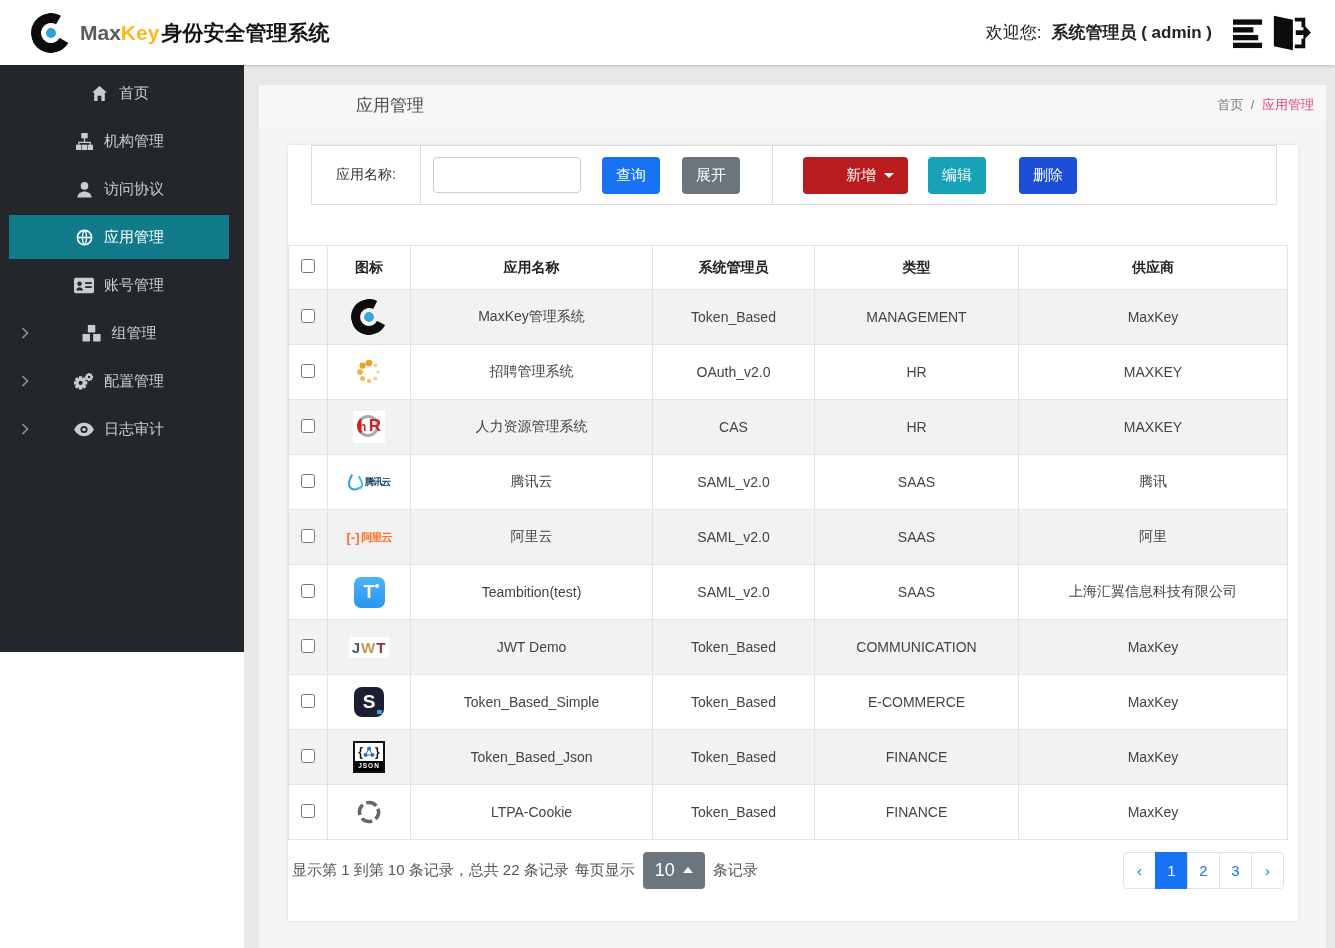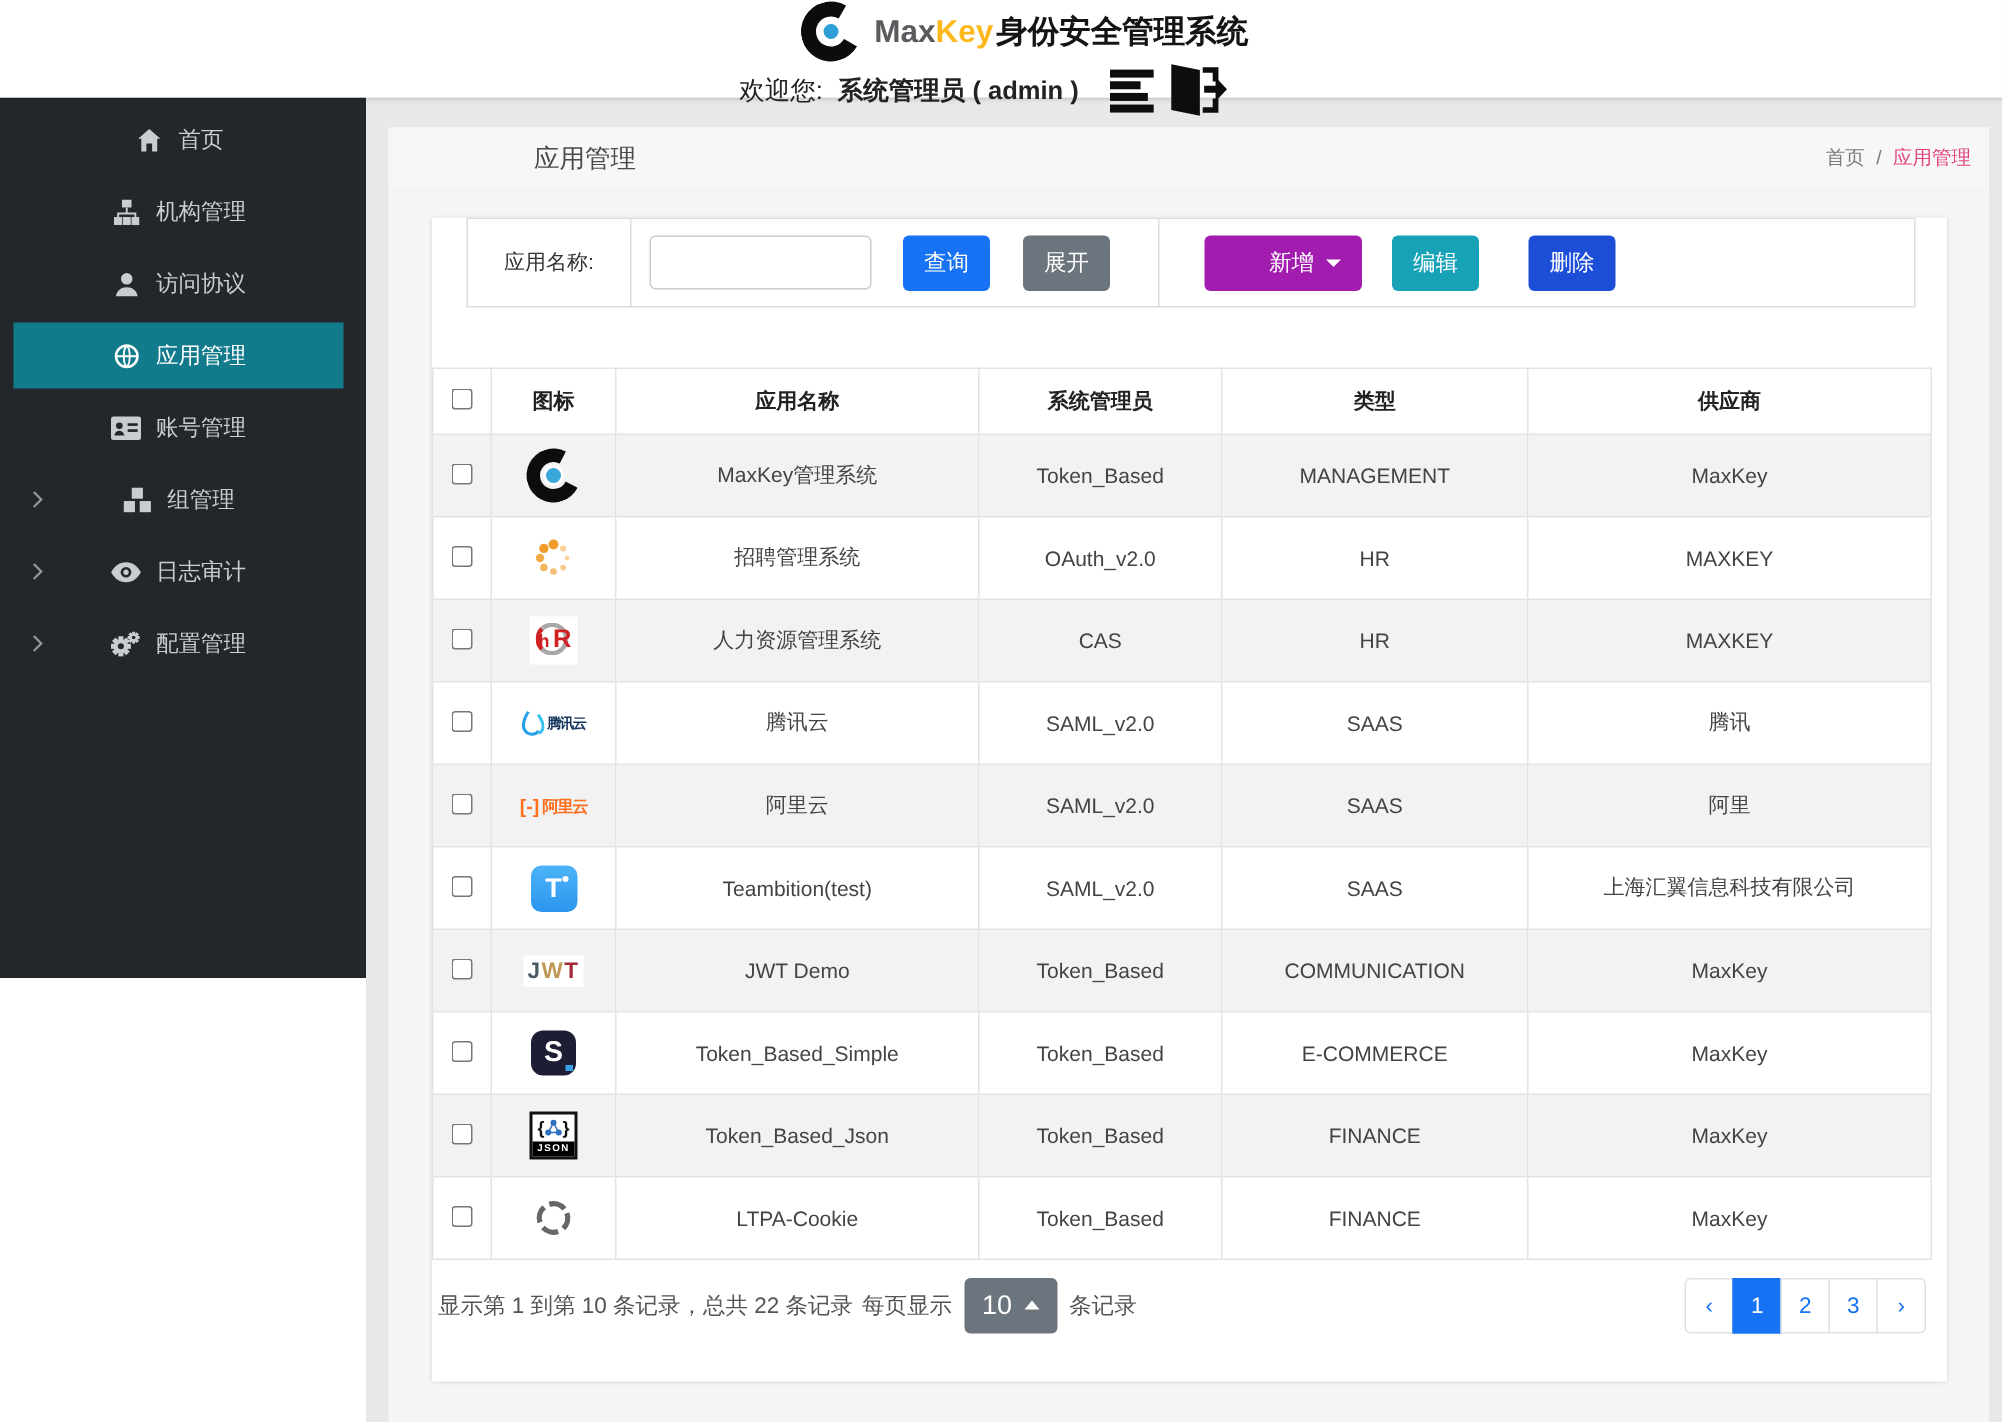--- a/index.html
+++ b/index.html
@@ -1,21 +1,21 @@
 <!DOCTYPE html>
 <html><head>
 <meta charset="utf-8">
 <style>
   * { margin:0; padding:0; box-sizing:border-box; }
   html,body { width:1335px; height:948px; font-family:"Liberation Sans","DejaVu Sans",sans-serif; background:#fff; }
   .app { position:relative; width:1335px; height:948px; overflow:hidden; background:#fff; }
 
   
   .topbar { position:absolute; left:0; top:0; width:1335px; height:65px; background:#fff; z-index:6;
-            display:flex; align-items:center; justify-content:space-between; box-shadow:0 1px 3px rgba(0,0,0,.18);flex-direction:column; }
+            display:flex; align-items:center; justify-content:space-between; box-shadow:0 1px 3px rgba(0,0,0,.18); }
   .brand { display:flex; align-items:center; padding-left:30px; gap:8px; cursor:pointer; }
   .brand-mark { position:relative; width:42px; height:42px; display:inline-block; }
   .brand-mark::before { content:""; position:absolute; inset:1px; border-radius:50%;
       border:10px solid #0c0c0c; border-right-color:transparent; transform:rotate(-15deg); }
   .brand-core { position:absolute; left:50%; top:50%; transform:translate(-50%,-50%); width:10px; height:10px;
       border-radius:50%; background:#ffd01f; border:5px solid #2f9fd8; box-shadow:0 0 0 2px #fff; }
   .t-max { color:#5a5b5e; font-weight:bold; font-size:21px; }
   .t-key { color:#ffb81c; font-weight:bold; font-size:21px; }
   .t-cn  { color:#141414; font-weight:bold; font-size:21px; margin-left:2px; }
   .top-right { display:flex; align-items:center; padding-right:24px; }
@@ -54,21 +54,21 @@
   
   .toolbar { margin:20px 0 0 23px; width:966px; height:60px; border:1px solid #dcdcdc;
              display:flex; align-items:stretch; font-size:14px; color:#333; background:#fff; }
   .tb-label-cell { width:109px; border-right:1px solid #dcdcdc; display:flex; align-items:center; justify-content:center; }
   .tb-rest { flex:1; display:flex; align-items:center; padding-left:12px; }
   .tb-input { width:148px; height:36px; border:1px solid #ccc; border-radius:4px; padding:0 8px; font-size:14px; font-family:inherit; }
   .btn { border:none; border-radius:4px; color:#fff; font-size:15px; padding:9px 14px; font-family:inherit; cursor:pointer; }
   .btn-blue  { background:#1773f3; margin-left:21px; }
   .btn-gray  { background:#6c757d; margin-left:22px; }
   .tb-divider{ width:1px; background:#dcdcdc; align-self:stretch; margin-left:32px; }
-  .btn-green { background:#a21caf; margin-left:30px; display:inline-flex; align-items:center;padding-left:43px; }
+  .btn-green { background:#b91c1c; margin-left:30px; display:inline-flex; align-items:center;padding-left:43px; }
   .btn-teal  { background:#17a2b8; margin-left:20px; }
   .btn-red   { background:#1d4ed8; margin-left:33px; }
   .caret-down{ width:0; height:0; border-left:5px solid transparent; border-right:5px solid transparent;
                border-top:5px solid #fff; margin-left:8px; display:inline-block; }
   .caret-up  { width:0; height:0; border-left:5px solid transparent; border-right:5px solid transparent;
                border-bottom:6px solid #fff; margin-left:8px; display:inline-block; }
 
   
   .grid { margin-top:40px; border-collapse:collapse; width:999px; font-size:14px; color:#444; table-layout:fixed;border-radius:18px; }
   .grid th, .grid td { border:1px solid #e3e3e3; text-align:center; vertical-align:middle; overflow:hidden; }
@@ -231,35 +231,20 @@
           </span>
           <span class="s-label">组管理</span>
         </li>
         <li class="side-item">
           <span class="chev">
             <svg width="8" height="12" viewBox="0 0 8 12">
               <path d="M1.5 1l5 5-5 5" fill="none" stroke-width="1.6"></path>
             </svg>
           </span>
           <span class="s-icon">
-            <svg viewBox="0 0 18 12">
-              <path d="M9 0C5 0 1.8 2.4.2 6 1.8 9.6 5 12 9 12s7.2-2.4 8.8-6C16.2 2.4 13 0 9 0z"></path>
-              <circle cx="9" cy="6" r="3.2" fill="#23262a"></circle>
-              <circle cx="9" cy="6" r="1.6"></circle>
-            </svg>
-          </span>
-          <span class="s-label">日志审计</span>
-        </li>
-        <li class="side-item">
-          <span class="chev">
-            <svg width="8" height="12" viewBox="0 0 8 12">
-              <path d="M1.5 1l5 5-5 5" fill="none" stroke-width="1.6"></path>
-            </svg>
-          </span>
-          <span class="s-icon">
             <svg viewBox="0 0 18 16">
               <g transform="translate(6.2,9.3)">
                 <rect x="-1.6" y="-6.3" width="3.2" height="12.6"></rect>
                 <rect x="-6.3" y="-1.6" width="12.6" height="3.2"></rect>
                 <g transform="rotate(45)">
                   <rect x="-1.6" y="-6.3" width="3.2" height="12.6"></rect>
                   <rect x="-6.3" y="-1.6" width="12.6" height="3.2"></rect>
                 </g>
                 <circle r="4.4"></circle>
                 <circle r="1.9" fill="#23262a"></circle>
@@ -271,20 +256,35 @@
                   <rect x="-1.6" y="-6.3" width="3.2" height="12.6"></rect>
                   <rect x="-6.3" y="-1.6" width="12.6" height="3.2"></rect>
                 </g>
                 <circle r="4.4"></circle>
                 <circle r="1.9" fill="#23262a"></circle>
               </g>
             </svg>
           </span>
           <span class="s-label">配置管理</span>
         </li>
+        <li class="side-item">
+          <span class="chev">
+            <svg width="8" height="12" viewBox="0 0 8 12">
+              <path d="M1.5 1l5 5-5 5" fill="none" stroke-width="1.6"></path>
+            </svg>
+          </span>
+          <span class="s-icon">
+            <svg viewBox="0 0 18 12">
+              <path d="M9 0C5 0 1.8 2.4.2 6 1.8 9.6 5 12 9 12s7.2-2.4 8.8-6C16.2 2.4 13 0 9 0z"></path>
+              <circle cx="9" cy="6" r="3.2" fill="#23262a"></circle>
+              <circle cx="9" cy="6" r="1.6"></circle>
+            </svg>
+          </span>
+          <span class="s-label">日志审计</span>
+        </li>
       </ul>
   </aside>
 
   <div class="content-wrap">
 
     <div class="page-head">
       <span class="page-title">应用管理</span>
       <span class="breadcrumb">
         <a class="bc-home">首页</a>
         <span class="bc-sep">/</span>

